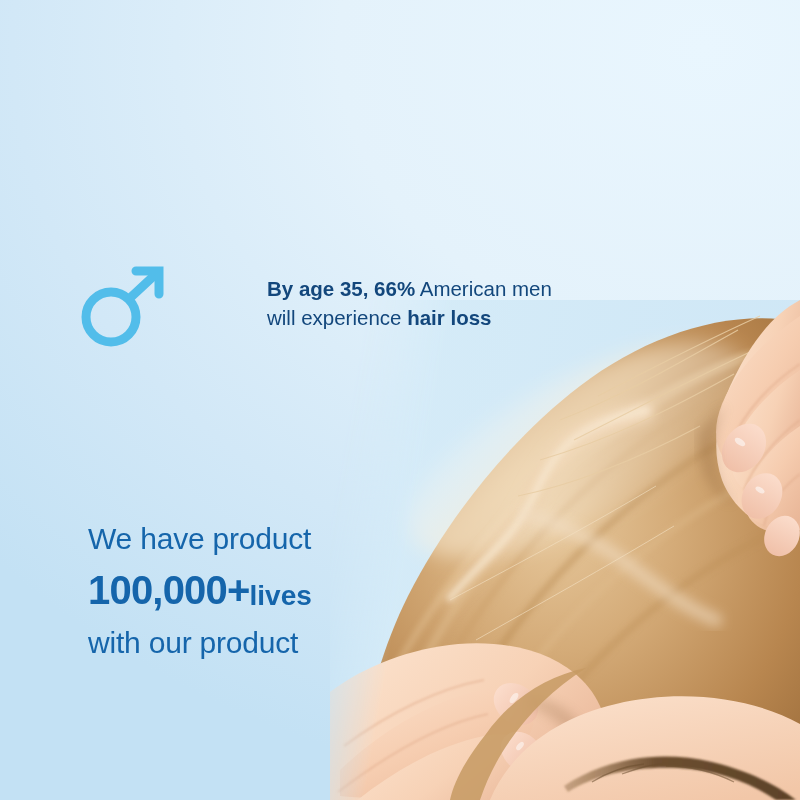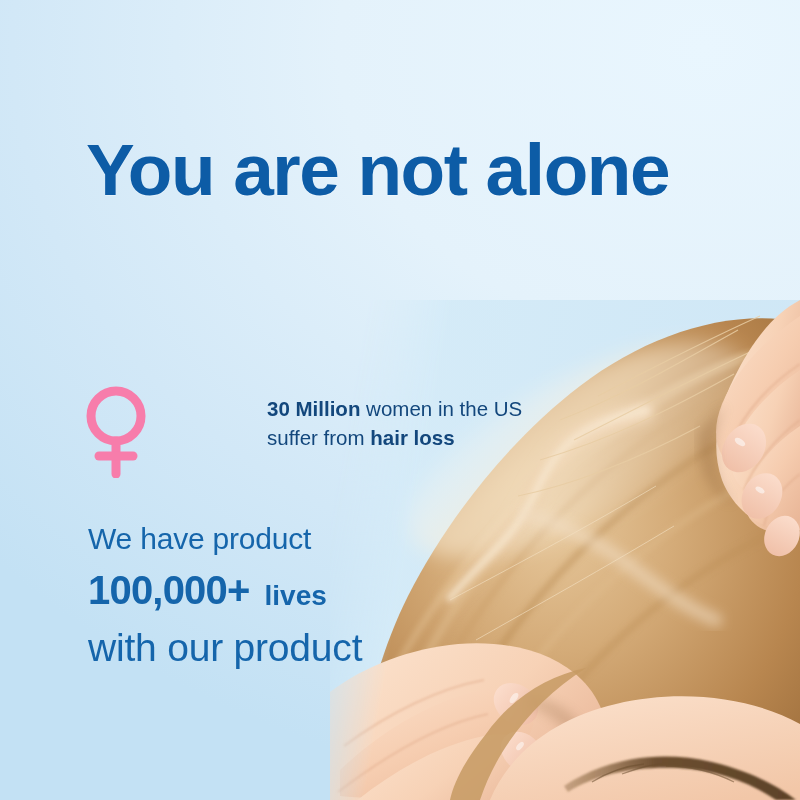--- a/index.html
+++ b/index.html
@@ -72,23 +72,23 @@
   }
   #closing .l1 { font-size:30px; font-weight:normal; letter-spacing:-.2px; }
   #closing .l2 {
     margin-top:16px;
     display:flex; align-items:flex-end;
   }
   #closing .big {
     font-size:40px; font-weight:bold; letter-spacing:-.8px;
   }
   #closing .lives {
-    font-size:28px; font-weight:bold; margin-left:15px;
-  }
-  #closing .l3 { margin-top:18px; font-size:39px; font-weight:normal; letter-spacing:-.2px; }
+    font-size:28px; font-weight:bold; 
+  }
+  #closing .l3 { margin-top:18px; font-size:30px; font-weight:normal; letter-spacing:-.2px; }
 </style>
 </head>
 <body>
 
 <div id="poster">
 
   <div id="photo">
     <svg viewBox="0 0 470 500" xmlns="http://www.w3.org/2000/svg" aria-hidden="true">
       <defs>
         <linearGradient id="bgfade" x1="0" y1="0" x2="1" y2="0.3">
@@ -269,38 +269,37 @@
         </g>
 
         <path d="M 150 500 C 168 446 206 400 256 368 C 216 376 180 400 156 434
                  C 134 462 124 482 120 500 Z" fill="#c59a63" opacity="0.85"></path>
       </g>
 
       <rect x="0" y="0" width="150" height="500" fill="url(#bgfade)" opacity="0.0"></rect>
     </svg>
   </div>
 
-  <div class="headline">You are not alone</div>
-
-
-  <div class="fact" id="fact-women">
+
+  <div class="fact" id="fact-men">
     <span class="ico">
-      <svg width="92" height="96" viewBox="0 0 92 96" xmlns="http://www.w3.org/2000/svg">
-        <g fill="none" stroke="#f77dab" stroke-width="9" stroke-linecap="round">
-          <circle cx="38" cy="34" r="25"></circle>
-          <path d="M 38 59 L 38 92"></path>
-          <path d="M 21 74 L 55 74"></path>
+      <svg width="92" height="86" viewBox="0 0 92 86" xmlns="http://www.w3.org/2000/svg">
+        <g fill="none" stroke="#52bdea" stroke-width="9" stroke-linecap="round">
+          <circle cx="33" cy="55" r="25"></circle>
+          <path d="M 52 36 L 80 10"></path>
+          <path d="M 58 9 L 81 9 L 81 32"></path>
         </g>
       </svg>
     </span>
     <span class="txt">
-      <b>30 Million</b><span> women in the US</span><br>
-      <span>suffer from </span><b>hair loss</b>
+      <b>By age 35, 66%</b><span> American men</span><br>
+      <span>will experience </span><b>hair loss</b>
     </span>
   </div>
+
 
   <div id="closing">
     <div class="l1">We have product</div>
     <div class="l2">
       <span class="big">100,000+</span>
       <span class="lives">lives</span>
     </div>
     <div class="l3">with our product</div>
   </div>
 

